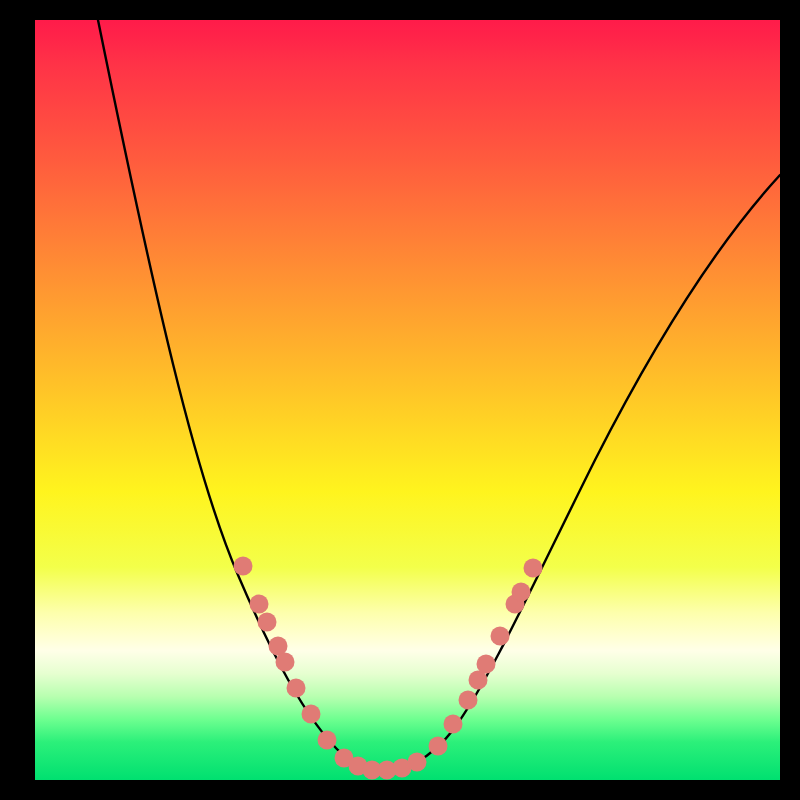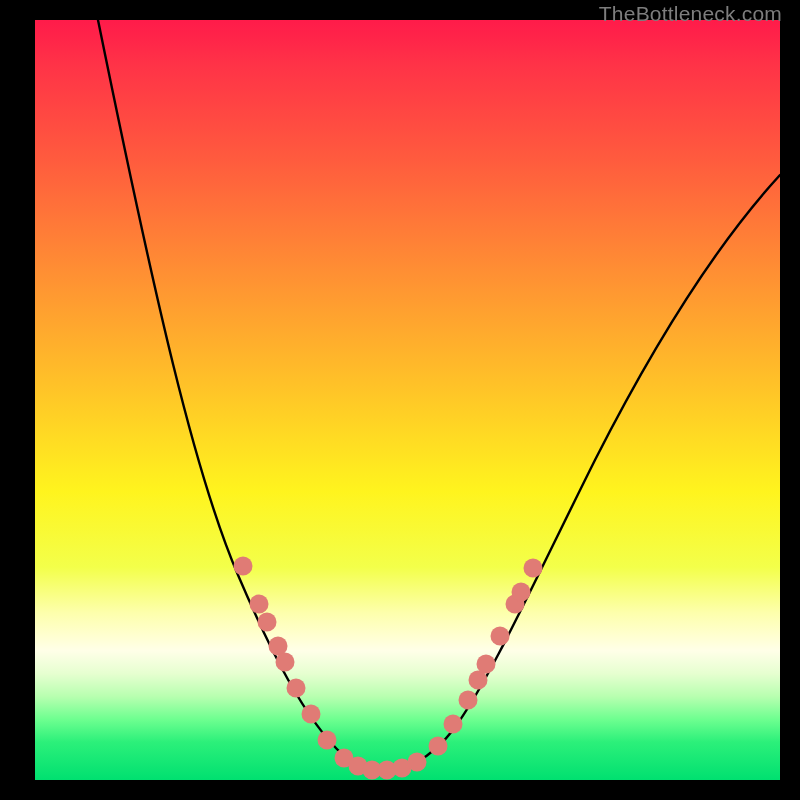--- a/index.html
+++ b/index.html
@@ -87,14 +87,13 @@
           <circle cx="433" cy="680" r="9.5" fill="#e07b75"></circle>
           <circle cx="443" cy="660" r="9.5" fill="#e07b75"></circle>
           <circle cx="451" cy="644" r="9.5" fill="#e07b75"></circle>
           <circle cx="465" cy="616" r="9.5" fill="#e07b75"></circle>
           <circle cx="480" cy="584" r="9.5" fill="#e07b75"></circle>
           <circle cx="486" cy="572" r="9.5" fill="#e07b75"></circle>
           <circle cx="498" cy="548" r="9.5" fill="#e07b75"></circle>
         </g>
     </svg>
   </div>
-  <div class="watermark">TheBottleneck.com</div>
 </div>
 
 </body></html>

